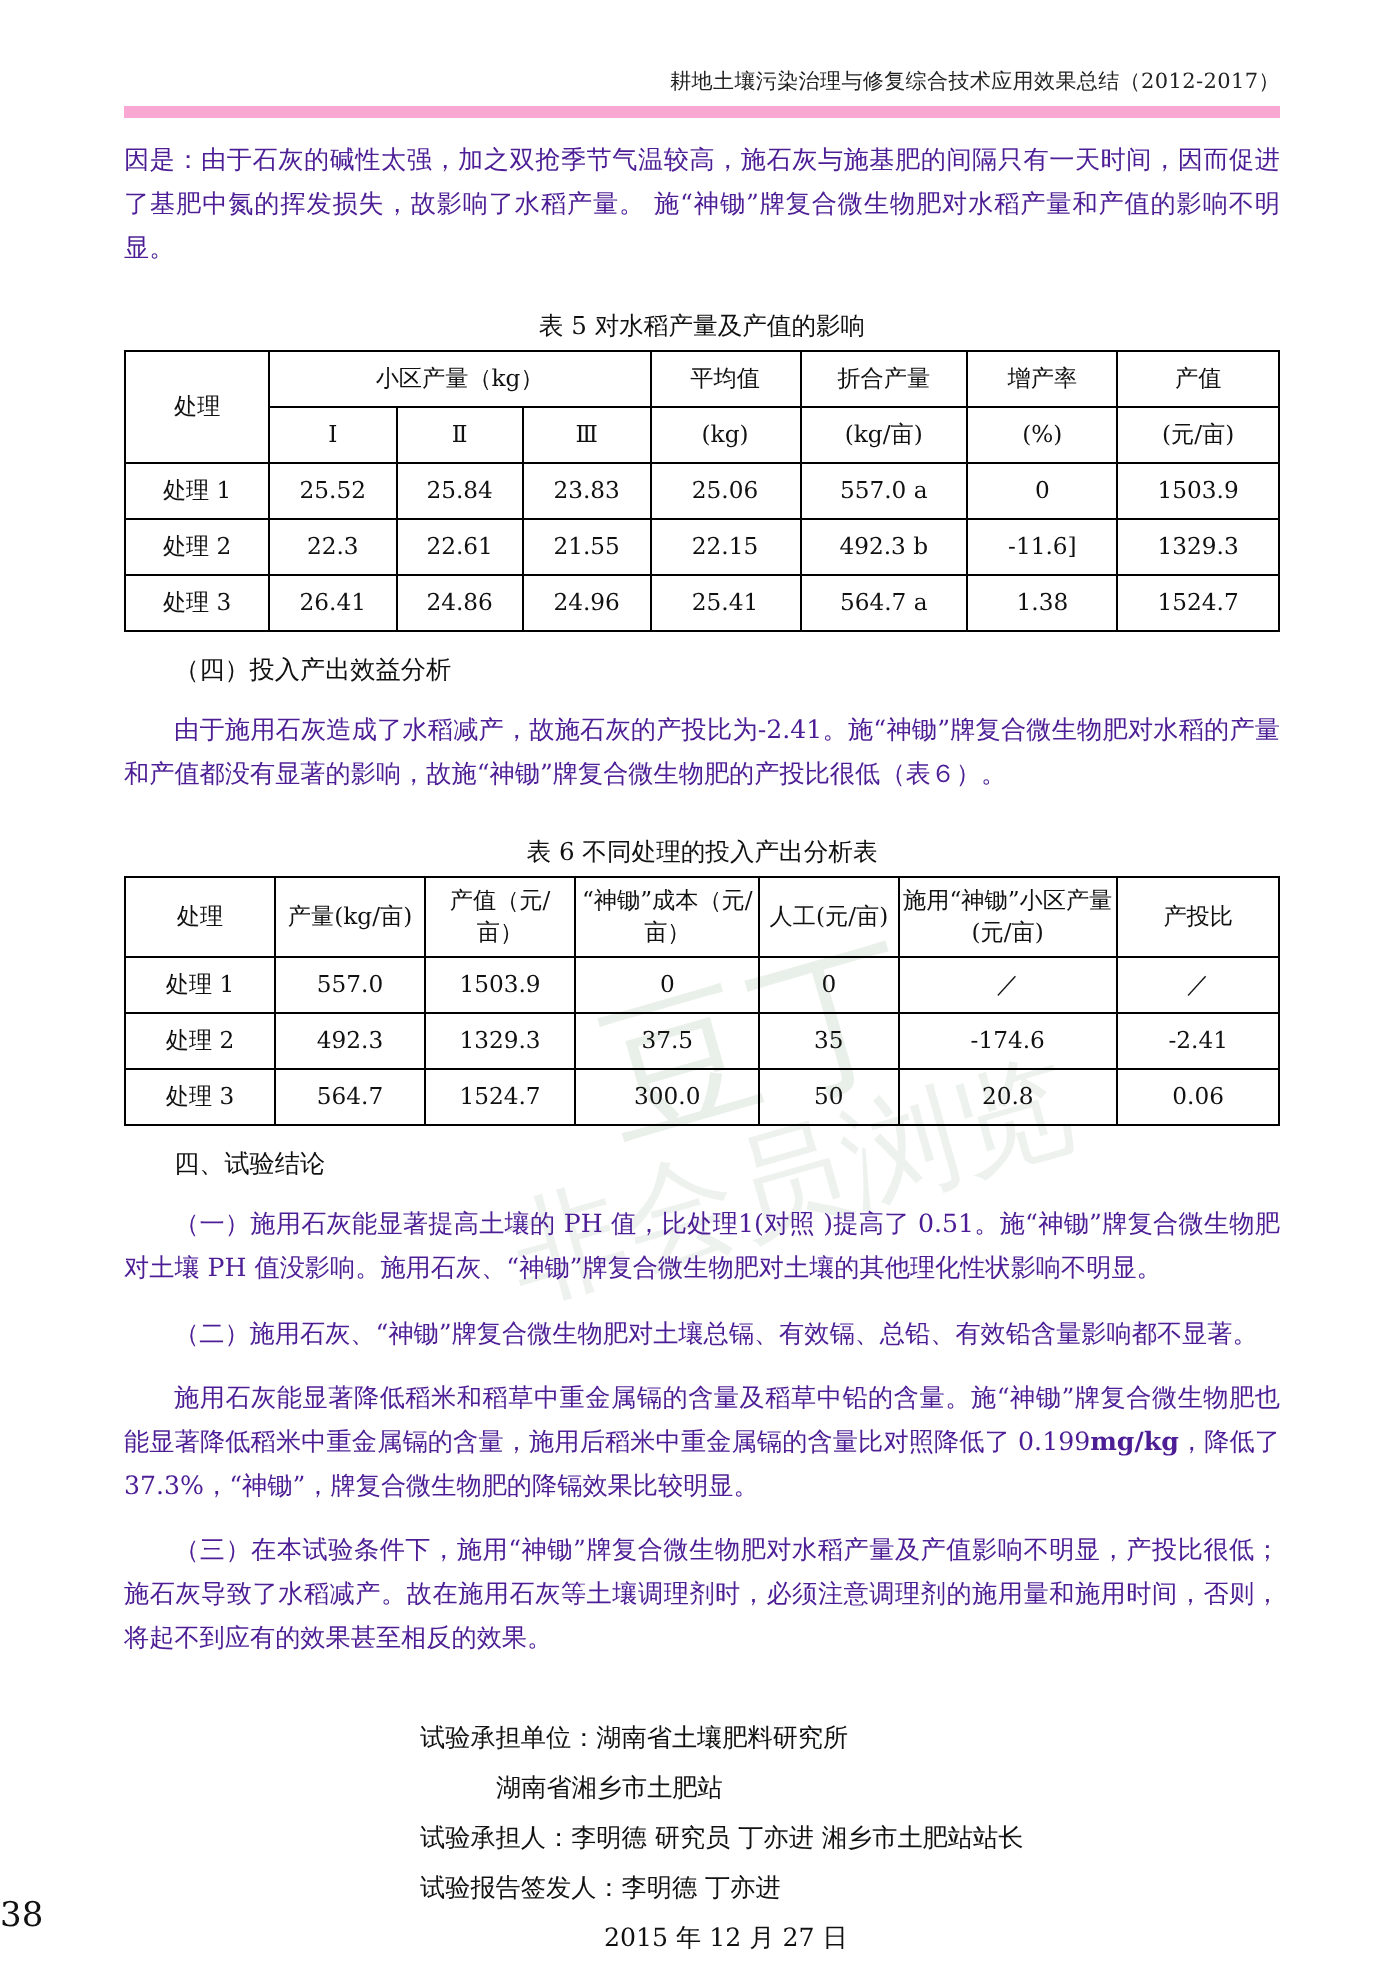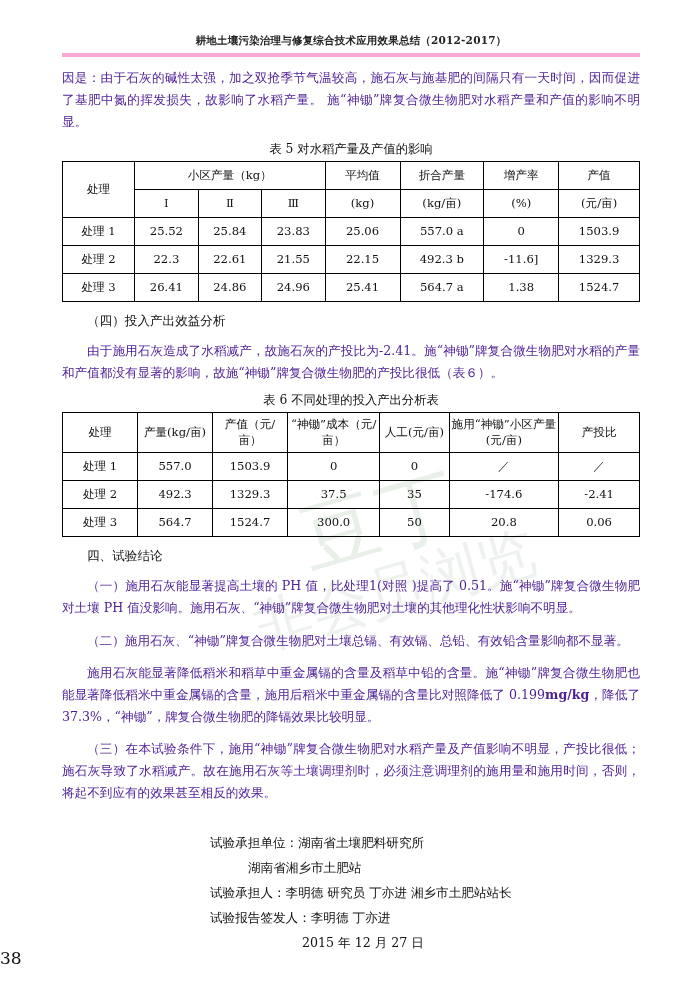--- a/index.html
+++ b/index.html
@@ -18,47 +18,46 @@
     overflow: hidden;
     box-sizing: border-box;
   }
   .content {
     position: absolute;
     left: 62px;
     top: 34px;
     width: 578px;
   }
   .header {
-    text-align: center;
+    text-align: right;
     font-size: 10.5px;
     color: #222;
     letter-spacing: 0.2px;
     padding-bottom: 5px;
-    border-bottom: 4px solid #f9a8d4;
-    font-family: "DejaVu Serif", serif;
-    font-weight: bold;
+    border-bottom: 6px solid #f9a8d4;
+    font-family: "DejaVu Serif", serif;
   }
   .para {
     font-size: 12.6px;
     line-height: 1.75;
     color: #4c1d95;
     text-align: justify;
     text-justify: inter-ideograph;
     font-family: "DejaVu Serif", serif;
     margin-top: 10px;
   }
   .para.indent {
     text-indent: 25px;
   }
   .tbl-caption {
     text-align: center;
     font-size: 12.3px;
     font-family: "DejaVu Serif", serif;
     color: #111;
-    margin-top: 8px;
+    margin-top: 20px;
     margin-bottom: 3px;
   }
   table {
     border-collapse: collapse;
     width: 100%;
     table-layout: fixed;
   }
   table td, table th {
     border: 1px solid #000;
     text-align: center;

